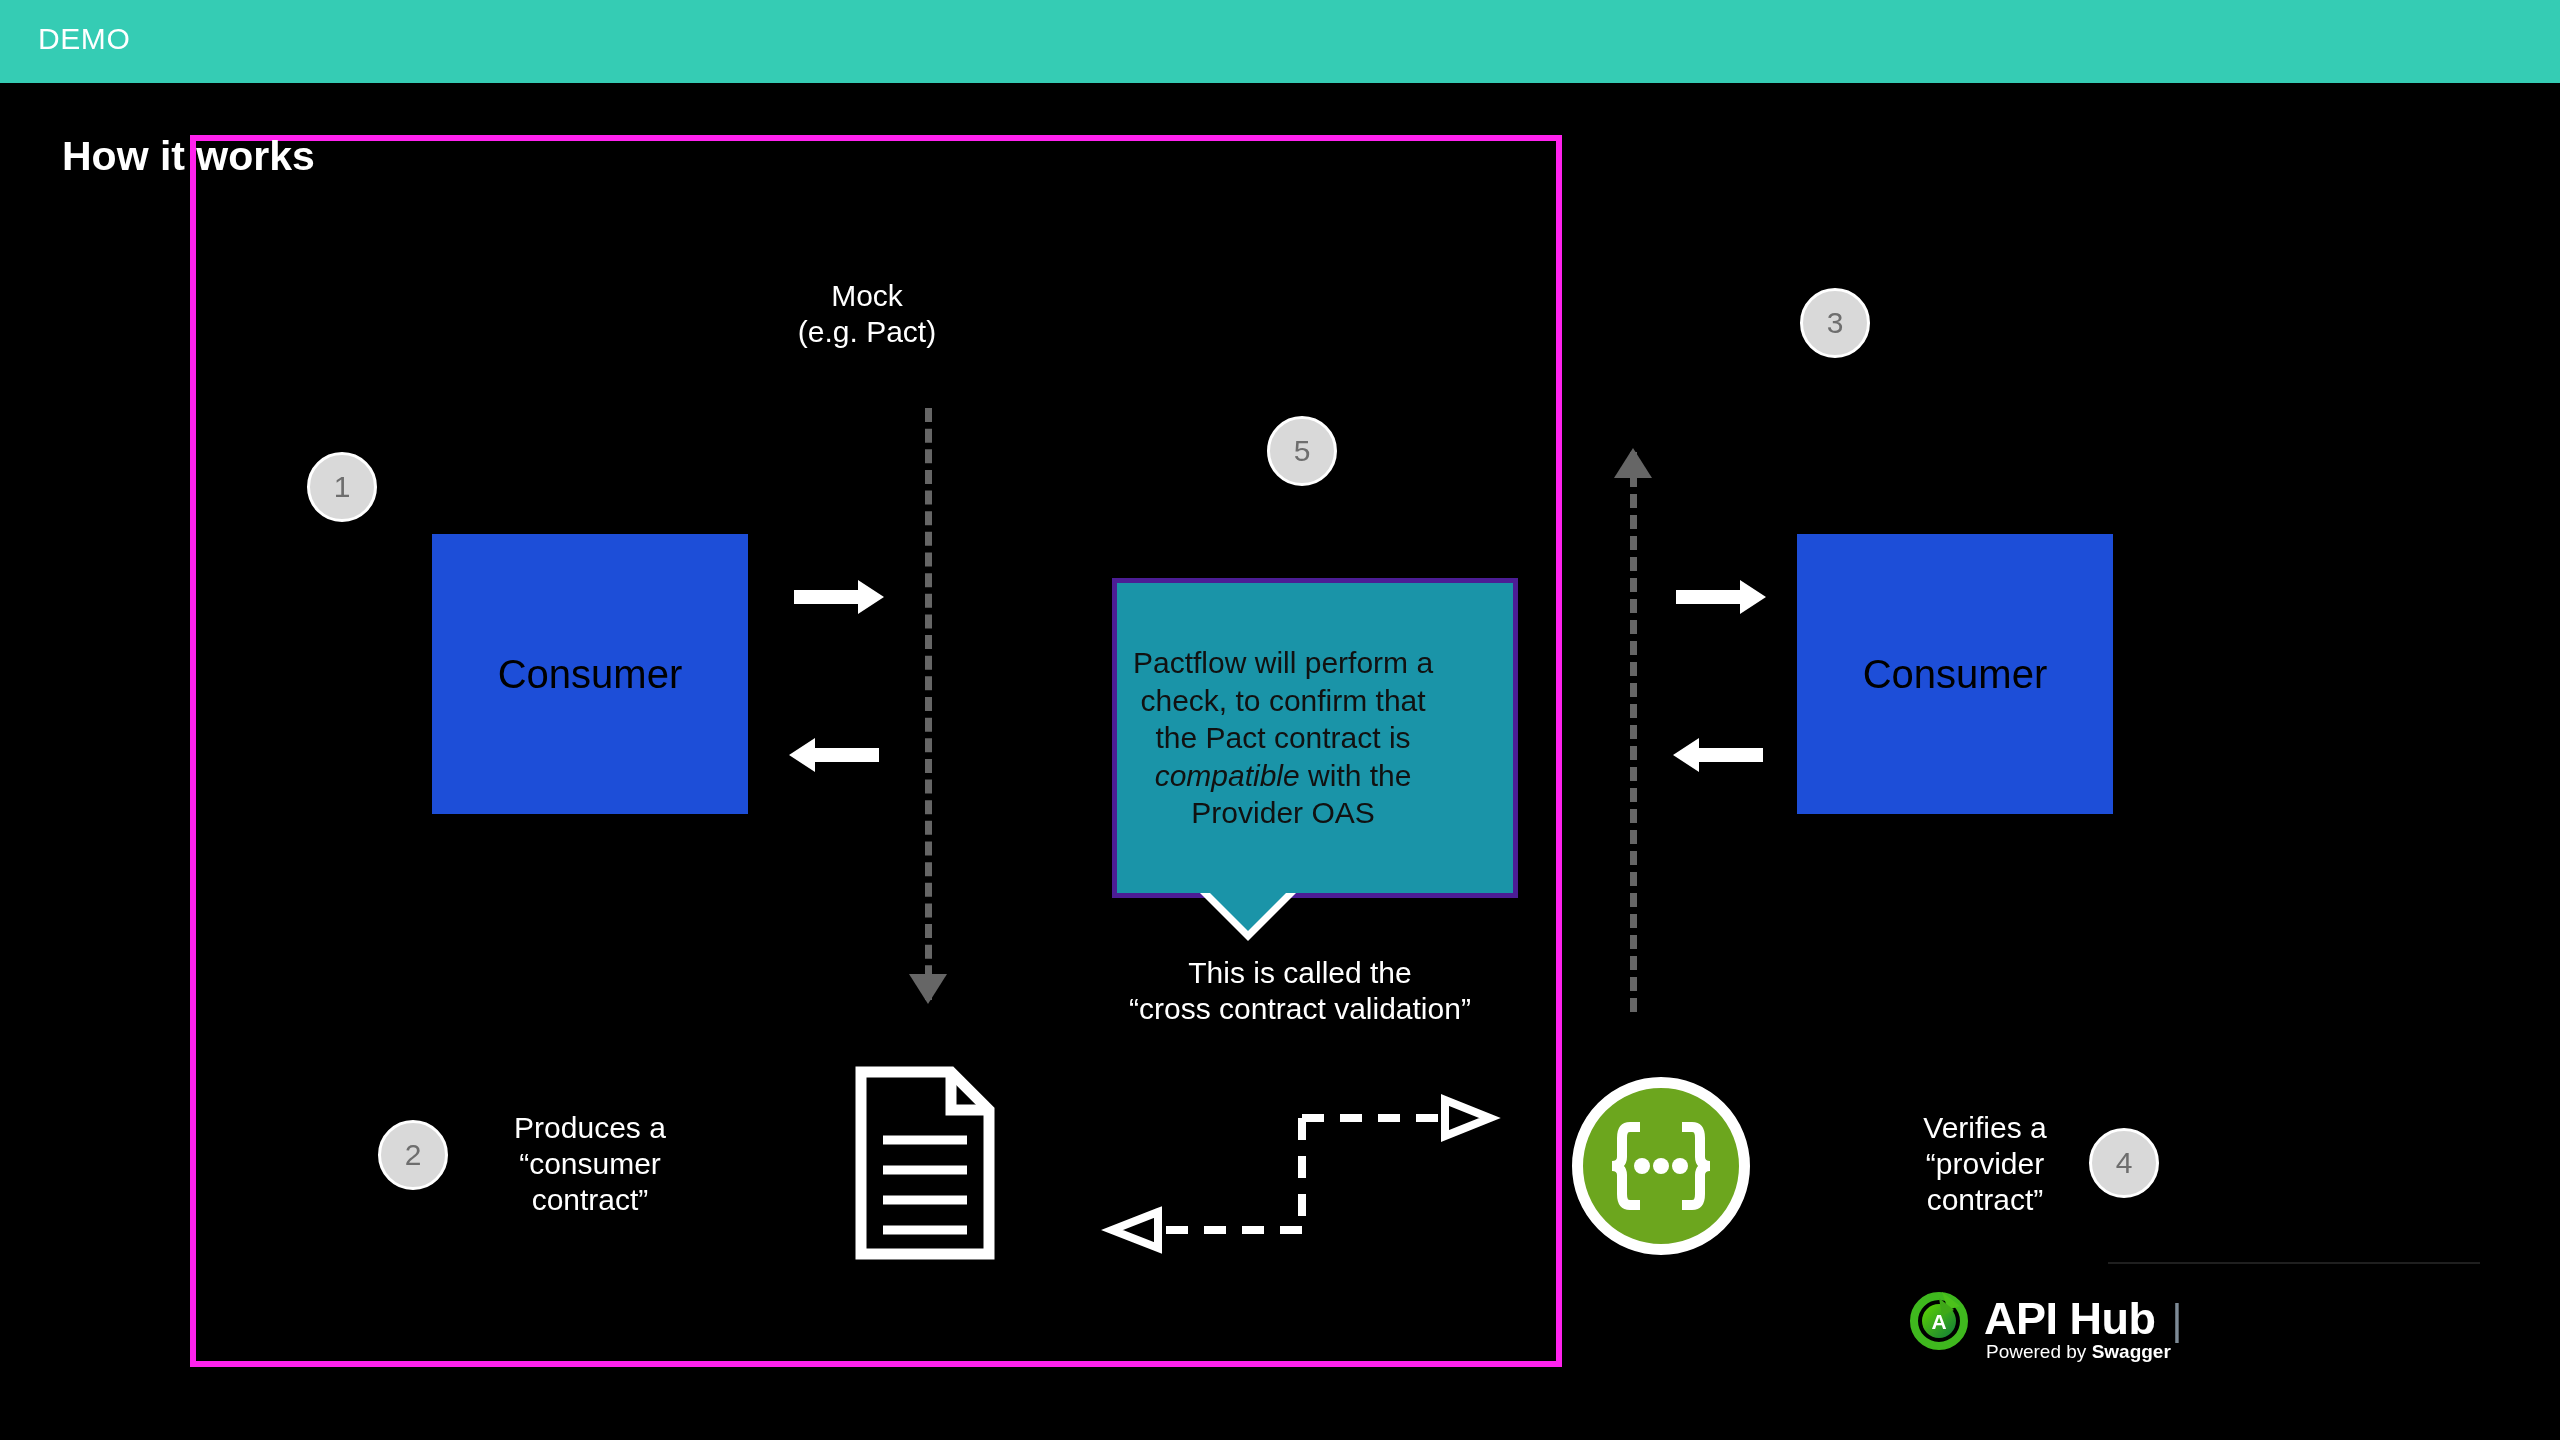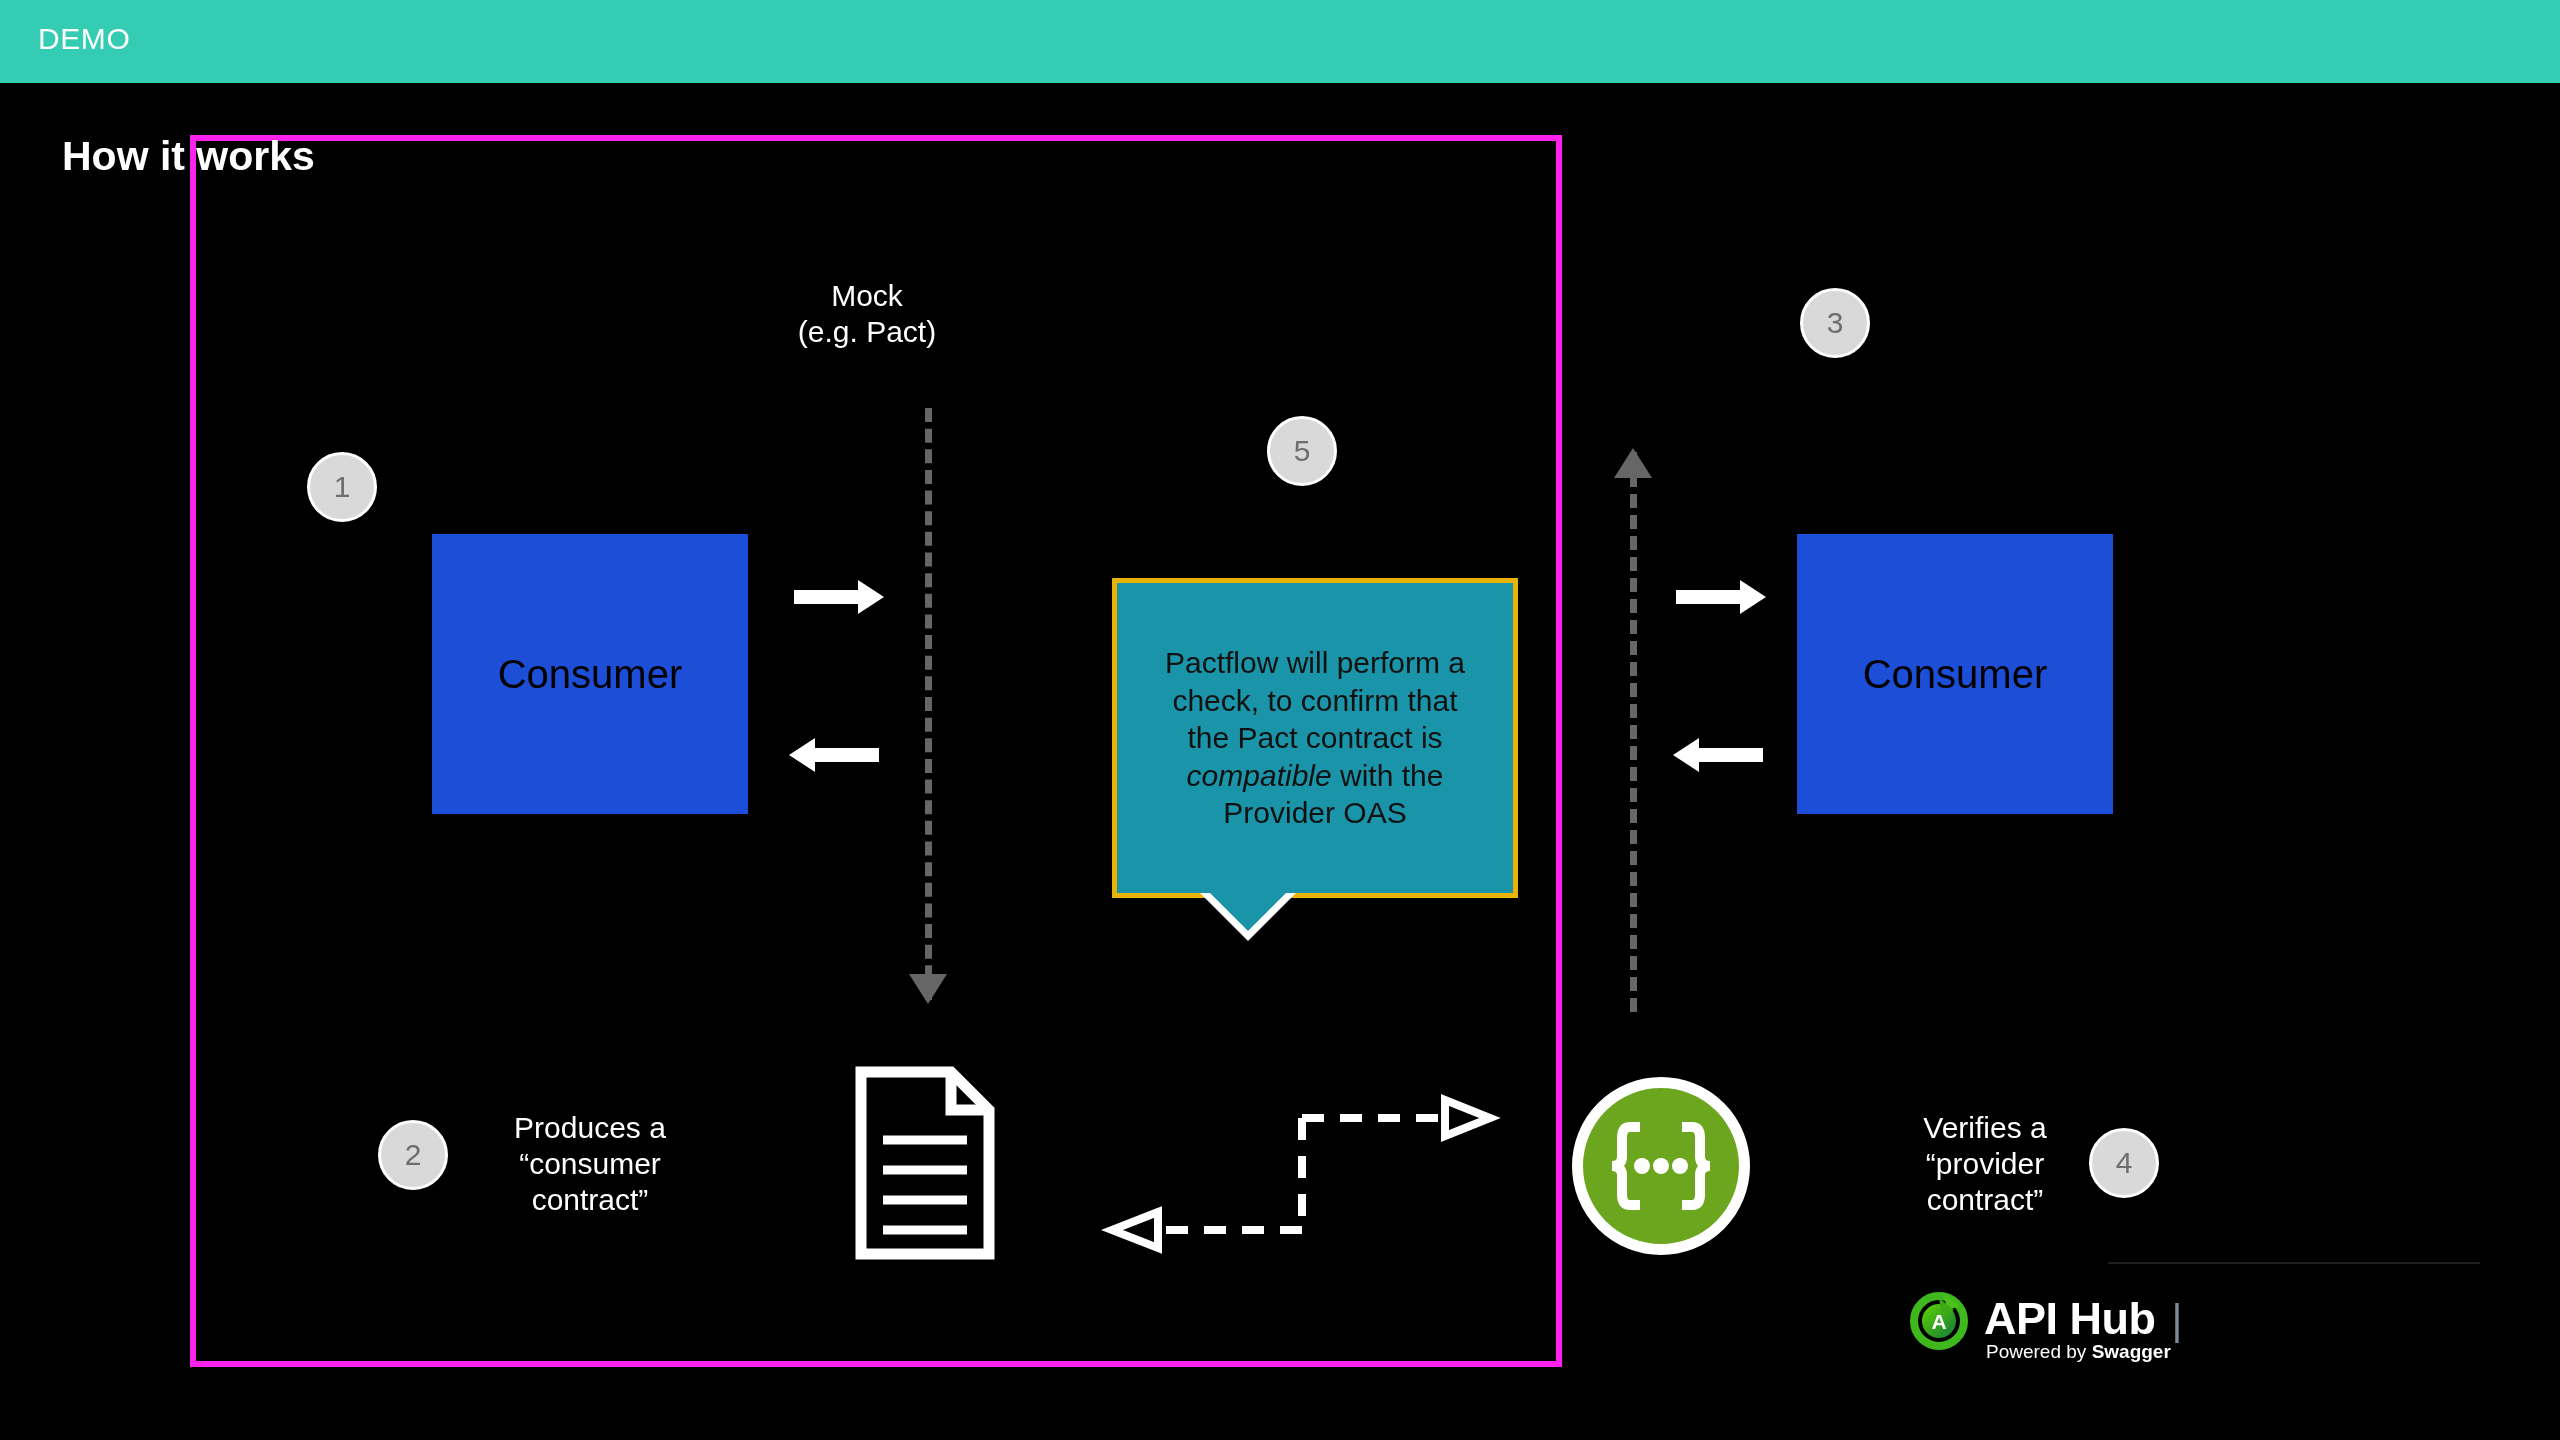--- a/index.html
+++ b/index.html
@@ -132,22 +132,22 @@
   .callout {
     position:absolute;
     left:1112px; top:578px;
     width:406px; height:320px;
     z-index:8;
   }
   .callout .body {
     position:absolute; left:0; top:0;
     width:406px; height:320px;
     background:#1A94A8;
-    border:5px solid #eab308;
-    display:flex; align-items:center; justify-content:center;
+    border:5px solid #4c1d95;
+    display:flex; align-items:center; 
   }
   .callout .tail {
     position:absolute; left:88px; top:315px;
     width:0; height:0;
     border-left:48px solid transparent;
     border-right:48px solid transparent;
     border-top:48px solid #FFFFFF;
   }
   .callout .tail-inner {
     position:absolute; left:95px; top:312px;
@@ -284,20 +284,22 @@
         <span>check, to confirm that</span><br>
         <span>the Pact contract is</span><br>
         <em>compatible</em><span> with the</span><br>
         <span>Provider OAS</span>
       </div>
     </div>
     <div class="tail"></div>
     <div class="tail-inner"></div>
   </div>
 
+  <div class="txt" style="left:1040px; top:955px; width:520px;">This is called the
+“cross contract validation”</div>
 
   <div class="txt" style="left:460px; top:1110px; width:260px;">Produces a
 “consumer
 contract”</div>
 
   <div class="txt" style="left:1855px; top:1110px; width:260px;">Verifies a
 “provider
 contract”</div>
 
   <div class="doc-icon" style="left:855px; top:1066px; width:140px; height:194px;">

